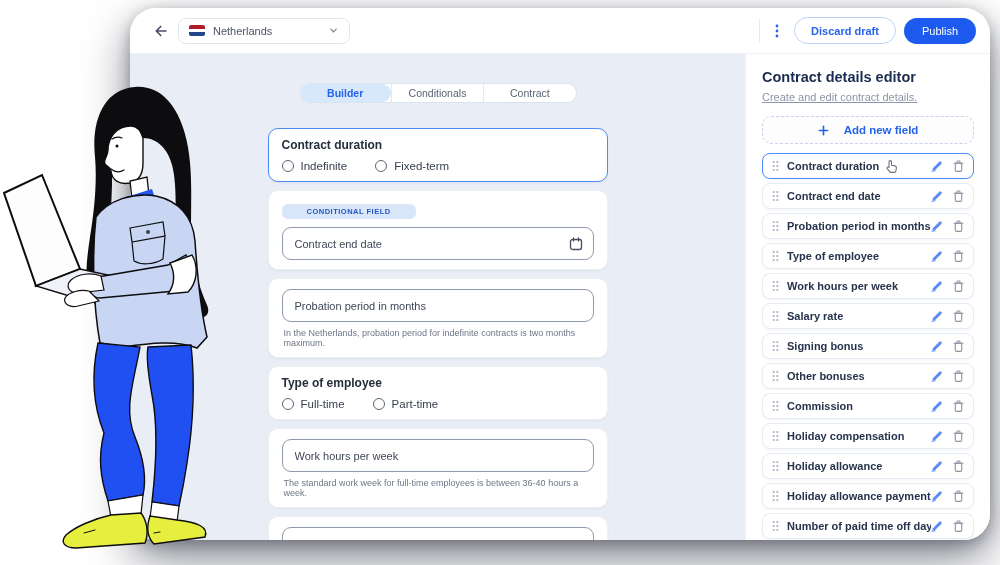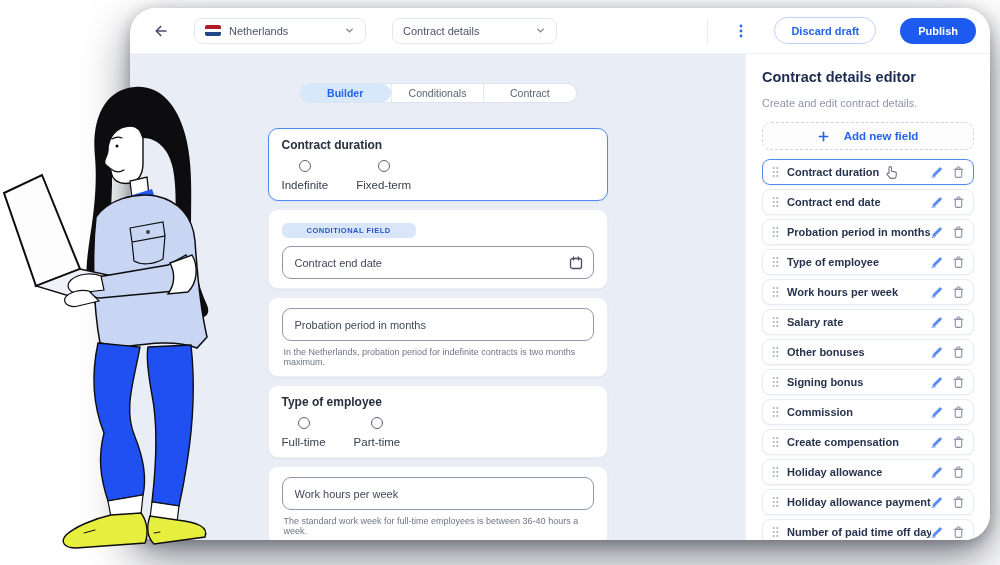--- a/index.html
+++ b/index.html
@@ -5,77 +5,77 @@
   * { margin:0; padding:0; box-sizing:border-box; }
   html,body { width:1000px; height:565px; overflow:hidden; background:#ffffff;
     font-family:"Liberation Sans", sans-serif; }
 
   
   .app-card { position:absolute; left:130px; top:8px; width:860px; height:532px;
     background:#fff; border-radius:26px; overflow:hidden; display:flex; flex-direction:column;
     box-shadow:0 18px 45px rgba(8,12,30,.50), 0 4px 14px rgba(8,12,30,.28); }
 
   
-  .topbar { height:46px; flex:none; display:flex; align-items:center; gap:24px;
+  .topbar { height:46px; flex:none; display:flex; align-items:center; gap:8px;
     padding:0 14px 0 20px; background:#fff; border-bottom:1px solid #eef1f7; }
   .back-btn { width:20px; height:20px; display:flex; align-items:center; justify-content:center; cursor:pointer; }
   .tb-select { height:26px; border:1px solid #e2e6ee; border-radius:8px; background:#fff;
     display:flex; align-items:center; gap:8px; padding:0 10px; font-size:11px; color:#47506177;
     color:#4a5468; cursor:pointer; }
   .tb-select .grow { flex:1; }
   .sel-country { width:172px; }
   .sel-template { width:165px; margin-left:2px; }
   .flag { width:16px; height:11px; border-radius:2px; overflow:hidden; display:flex; flex-direction:column; flex:none; }
   .flag div { flex:1; }
   .tb-divider { width:1px; height:24px; background:#e6e9f0; margin-left:auto; }
   .kebab { width:18px; height:20px; display:flex; align-items:center; justify-content:center; cursor:pointer; }
   .btn-outline { height:27px; padding:0 16px; border:1px solid #bcd1f7; border-radius:14px;
     background:#fff; color:#2563eb; font-size:11px; font-weight:700; display:flex; align-items:center; cursor:pointer; }
   .btn-primary { height:26px; padding:0 18px; border:none; border-radius:14px;
-    background:#1d5bf0; color:#fff; font-size:11px; font-weight:700; display:flex; align-items:center; cursor:pointer; }
+    background:#1d5bf0; color:#fff; font-size:11px; font-weight:400; display:flex; align-items:center; cursor:pointer; }
 
   
   .body-row { flex:1; display:flex; min-height:0; }
   .main { flex:1; background:#e9edf6; overflow:hidden; }
 
   
   .tabs { margin:29px auto 3px; width:278px; height:20px; display:flex; background:#fff;
     border:1px solid #dde3ee; border-radius:10px; font-size:10.5px; }
   .tab { flex:1; display:flex; align-items:center; justify-content:center; color:#5a6474;
     cursor:pointer; border-left:1px solid #e3e8f1; }
   .tab:first-child { border-left:none; }
   .tab.active { background:#d8e8fb; color:#2563eb; font-weight:700; border-radius:9px; border-left:none; }
 
   
   .form-col { width:340px; margin:25px auto 0; }
   .fcard { background:#fff; border:1px solid #edeff5; border-radius:10px; padding:9px 13px;
     margin-bottom:8px; box-shadow:0 1px 2px rgba(20,30,60,.05); }
   .fcard.selected { border:1.5px solid #4c8bf5; }
   .flabel { font-size:12px; font-weight:700; color:#262f3e; }
   .radio-row { display:flex; gap:28px; margin-top:8px; align-items:center; }
-  .radio { display:flex; gap:7px; align-items:center; font-size:11.5px; color:#39414f; cursor:pointer;flex-direction:column; }
+  .radio { display:flex; gap:7px; align-items:center; font-size:11.5px; color:#39414f; cursor:pointer; }
   .radio-circle { width:12px; height:12px; border:1.7px solid #5c6575; border-radius:50%; background:#fff; flex:none; }
   .badge { display:inline-block; font-size:7.5px; font-weight:700; letter-spacing:.5px;
     color:#2257c4; background:#d9e6f9; padding:3px 25px; border-radius:6px; }
   .finput-wrap { position:relative; margin-top:8px; }
   .finput { width:100%; height:33px; border:1px solid #8f99ad; border-radius:9px;
     padding:0 34px 0 12px; font-size:11px; color:#39414f; background:#fff; outline:none;
     font-family:"Liberation Sans", sans-serif; }
   .finput::placeholder { color:#3f4857; opacity:1; }
   .input-icon { position:absolute; right:11px; top:50%; transform:translateY(-50%); display:flex; }
   .fselect { margin-top:1px; height:33px; border:1px solid #8f99ad; border-radius:9px;
     padding:0 12px; font-size:11px; color:#39414f; background:#fff; display:flex;
     align-items:center; justify-content:space-between; cursor:pointer; }
   .helper { font-size:9px; color:#6e7787; margin:6px 2px 0; }
 
   
   .sidebar { width:245px; flex:none; background:#fff; border-left:1px solid #f0f2f7;
     padding:15px 16px 0; overflow:hidden; }
   .sb-title { font-size:14.5px; font-weight:700; color:#1b2b50; }
-  .sb-sub { font-size:11px; color:#8d96a8; margin-top:12px; }
+  .sb-sub { font-size:11px; color:#8d96a8; margin-top:6px;text-decoration:underline; }
   .add-field { margin-top:13px; height:28px; border:1.5px dashed #c7d3ea; border-radius:9px;
     display:flex; align-items:center; justify-content:center; gap:15px; color:#2563eb;
     font-size:11.5px; font-weight:700; cursor:pointer; background:#fdfdfe; }
   .field-list { margin-top:9px; }
   .field-item { position:relative; height:26px; border:1px solid #e7ebf3; border-radius:8px;
     background:#fff; display:flex; align-items:center; padding:0 9px; margin-bottom:4px;
     box-shadow:0 1px 2px rgba(25,39,80,.05); cursor:pointer; }
   .field-item.selected { border:1.5px solid #4c8bf5; }
   .fi-label { flex:1; margin-left:8px; font-size:11px; font-weight:700; color:#27334d;
     white-space:nowrap; overflow:hidden; }
@@ -103,26 +103,20 @@
         <div style="background:#AE1C28"></div>
           <div style="background:#FFFFFF"></div>
           <div style="background:#21468B"></div>
       </div>
       <span class="grow">Netherlands</span>
       <svg width="11" height="11" viewBox="0 0 12 12">
         <path d="M3 4.5 L6 7.5 L9 4.5" fill="none" stroke="#7c8596" stroke-width="1.5" stroke-linecap="round"></path>
       </svg>
     </div>
 
-    <div class="tb-select sel-template">
-      <span class="grow">Contract details</span>
-      <svg width="11" height="11" viewBox="0 0 12 12">
-        <path d="M3 4.5 L6 7.5 L9 4.5" fill="none" stroke="#7c8596" stroke-width="1.5" stroke-linecap="round"></path>
-      </svg>
-    </div>
 
     <div class="tb-divider"></div>
 
     <div class="kebab">
       <svg width="14" height="16" viewBox="0 0 14 16">
         <circle cx="7" cy="3" r="1.4" fill="#2563eb"></circle>
           <circle cx="7" cy="8" r="1.4" fill="#2563eb"></circle>
           <circle cx="7" cy="13" r="1.4" fill="#2563eb"></circle>
       </svg>
     </div>
@@ -390,20 +384,47 @@
 
   <div class="field-item">
     <svg width="7" height="12" viewBox="0 0 7 12">
       <circle cx="1.7" cy="2" r="1.1" fill="#aab2c2"></circle>
               <circle cx="5.3" cy="2" r="1.1" fill="#aab2c2"></circle>
       <circle cx="1.7" cy="6" r="1.1" fill="#aab2c2"></circle>
               <circle cx="5.3" cy="6" r="1.1" fill="#aab2c2"></circle>
       <circle cx="1.7" cy="10" r="1.1" fill="#aab2c2"></circle>
               <circle cx="5.3" cy="10" r="1.1" fill="#aab2c2"></circle>
     </svg>
+    <span class="fi-label">Signing bonus</span>
+
+    <span class="fi-icons">
+      <span>
+        <svg width="12" height="12" viewBox="0 0 13 13">
+          <path d="M1.5 11.5 L2 9 L9 2 C9.6 1.4 10.6 1.4 11.2 2 C11.8 2.6 11.8 3.6 11.2 4.2 L4.2 11.2 Z" fill="#5b8cf5"></path>
+          <path d="M1.2 12.3 L4.5 11.6" stroke="#5b8cf5" stroke-width="1.1" stroke-linecap="round"></path>
+        </svg>
+      </span>
+      <span>
+        <svg width="11" height="12" viewBox="0 0 12 13">
+          <path d="M2.5 3.5 H9.5 V11 C9.5 11.8 8.9 12.4 8.1 12.4 H3.9 C3.1 12.4 2.5 11.8 2.5 11 Z" fill="none" stroke="#8a93a4" stroke-width="1.2"></path>
+          <path d="M1.2 3.5 H10.8 M4.4 3.3 V1.8 C4.4 1.3 4.8 1 5.3 1 H6.7 C7.2 1 7.6 1.3 7.6 1.8 V3.3" fill="none" stroke="#8a93a4" stroke-width="1.2" stroke-linecap="round"></path>
+        </svg>
+      </span>
+    </span>
+  </div>
+
+  <div class="field-item">
+    <svg width="7" height="12" viewBox="0 0 7 12">
+      <circle cx="1.7" cy="2" r="1.1" fill="#aab2c2"></circle>
+              <circle cx="5.3" cy="2" r="1.1" fill="#aab2c2"></circle>
+      <circle cx="1.7" cy="6" r="1.1" fill="#aab2c2"></circle>
+              <circle cx="5.3" cy="6" r="1.1" fill="#aab2c2"></circle>
+      <circle cx="1.7" cy="10" r="1.1" fill="#aab2c2"></circle>
+              <circle cx="5.3" cy="10" r="1.1" fill="#aab2c2"></circle>
+    </svg>
     <span class="fi-label">Other bonuses</span>
 
     <span class="fi-icons">
       <span>
         <svg width="12" height="12" viewBox="0 0 13 13">
           <path d="M1.5 11.5 L2 9 L9 2 C9.6 1.4 10.6 1.4 11.2 2 C11.8 2.6 11.8 3.6 11.2 4.2 L4.2 11.2 Z" fill="#5b8cf5"></path>
           <path d="M1.2 12.3 L4.5 11.6" stroke="#5b8cf5" stroke-width="1.1" stroke-linecap="round"></path>
         </svg>
       </span>
       <span>
@@ -417,47 +438,20 @@
 
   <div class="field-item">
     <svg width="7" height="12" viewBox="0 0 7 12">
       <circle cx="1.7" cy="2" r="1.1" fill="#aab2c2"></circle>
               <circle cx="5.3" cy="2" r="1.1" fill="#aab2c2"></circle>
       <circle cx="1.7" cy="6" r="1.1" fill="#aab2c2"></circle>
               <circle cx="5.3" cy="6" r="1.1" fill="#aab2c2"></circle>
       <circle cx="1.7" cy="10" r="1.1" fill="#aab2c2"></circle>
               <circle cx="5.3" cy="10" r="1.1" fill="#aab2c2"></circle>
     </svg>
-    <span class="fi-label">Signing bonus</span>
-
-    <span class="fi-icons">
-      <span>
-        <svg width="12" height="12" viewBox="0 0 13 13">
-          <path d="M1.5 11.5 L2 9 L9 2 C9.6 1.4 10.6 1.4 11.2 2 C11.8 2.6 11.8 3.6 11.2 4.2 L4.2 11.2 Z" fill="#5b8cf5"></path>
-          <path d="M1.2 12.3 L4.5 11.6" stroke="#5b8cf5" stroke-width="1.1" stroke-linecap="round"></path>
-        </svg>
-      </span>
-      <span>
-        <svg width="11" height="12" viewBox="0 0 12 13">
-          <path d="M2.5 3.5 H9.5 V11 C9.5 11.8 8.9 12.4 8.1 12.4 H3.9 C3.1 12.4 2.5 11.8 2.5 11 Z" fill="none" stroke="#8a93a4" stroke-width="1.2"></path>
-          <path d="M1.2 3.5 H10.8 M4.4 3.3 V1.8 C4.4 1.3 4.8 1 5.3 1 H6.7 C7.2 1 7.6 1.3 7.6 1.8 V3.3" fill="none" stroke="#8a93a4" stroke-width="1.2" stroke-linecap="round"></path>
-        </svg>
-      </span>
-    </span>
-  </div>
-
-  <div class="field-item">
-    <svg width="7" height="12" viewBox="0 0 7 12">
-      <circle cx="1.7" cy="2" r="1.1" fill="#aab2c2"></circle>
-              <circle cx="5.3" cy="2" r="1.1" fill="#aab2c2"></circle>
-      <circle cx="1.7" cy="6" r="1.1" fill="#aab2c2"></circle>
-              <circle cx="5.3" cy="6" r="1.1" fill="#aab2c2"></circle>
-      <circle cx="1.7" cy="10" r="1.1" fill="#aab2c2"></circle>
-              <circle cx="5.3" cy="10" r="1.1" fill="#aab2c2"></circle>
-    </svg>
     <span class="fi-label">Commission</span>
 
     <span class="fi-icons">
       <span>
         <svg width="12" height="12" viewBox="0 0 13 13">
           <path d="M1.5 11.5 L2 9 L9 2 C9.6 1.4 10.6 1.4 11.2 2 C11.8 2.6 11.8 3.6 11.2 4.2 L4.2 11.2 Z" fill="#5b8cf5"></path>
           <path d="M1.2 12.3 L4.5 11.6" stroke="#5b8cf5" stroke-width="1.1" stroke-linecap="round"></path>
         </svg>
       </span>
       <span>
@@ -471,21 +465,21 @@
 
   <div class="field-item">
     <svg width="7" height="12" viewBox="0 0 7 12">
       <circle cx="1.7" cy="2" r="1.1" fill="#aab2c2"></circle>
               <circle cx="5.3" cy="2" r="1.1" fill="#aab2c2"></circle>
       <circle cx="1.7" cy="6" r="1.1" fill="#aab2c2"></circle>
               <circle cx="5.3" cy="6" r="1.1" fill="#aab2c2"></circle>
       <circle cx="1.7" cy="10" r="1.1" fill="#aab2c2"></circle>
               <circle cx="5.3" cy="10" r="1.1" fill="#aab2c2"></circle>
     </svg>
-    <span class="fi-label">Create compensation</span>
+    <span class="fi-label">Holiday compensation</span>
 
     <span class="fi-icons">
       <span>
         <svg width="12" height="12" viewBox="0 0 13 13">
           <path d="M1.5 11.5 L2 9 L9 2 C9.6 1.4 10.6 1.4 11.2 2 C11.8 2.6 11.8 3.6 11.2 4.2 L4.2 11.2 Z" fill="#5b8cf5"></path>
           <path d="M1.2 12.3 L4.5 11.6" stroke="#5b8cf5" stroke-width="1.1" stroke-linecap="round"></path>
         </svg>
       </span>
       <span>
         <svg width="11" height="12" viewBox="0 0 12 13">

